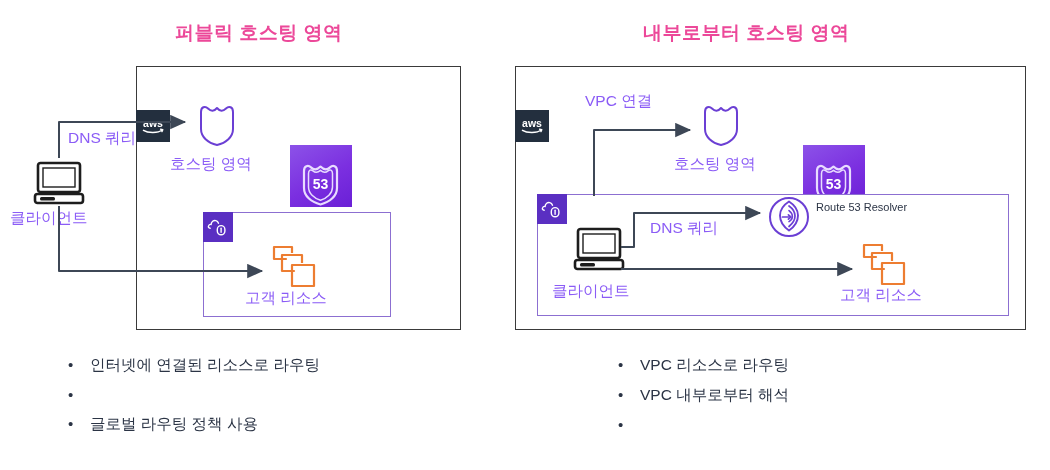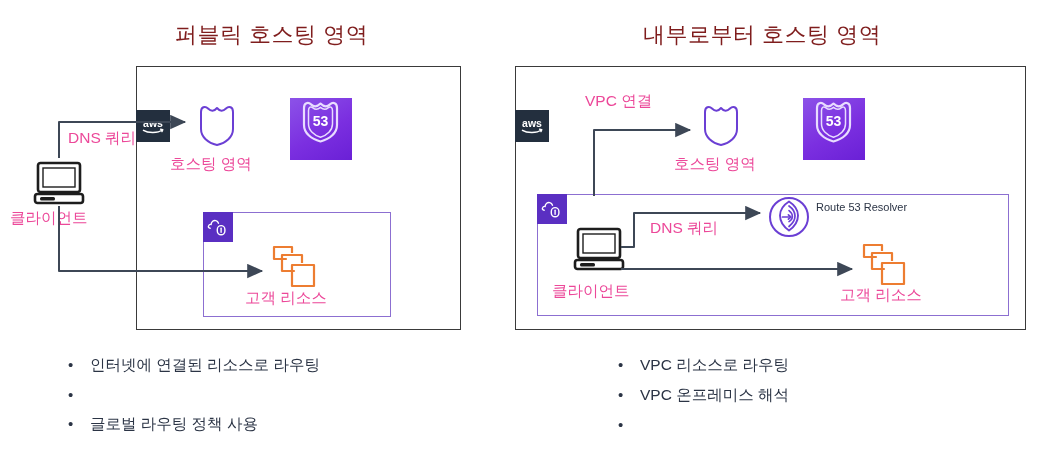--- a/index.html
+++ b/index.html
@@ -9,25 +9,25 @@
     font-family:"Liberation Sans","DejaVu Sans",sans-serif;
     color:#2b3445;
     overflow:hidden;
     position:relative;
   }
   .stage{position:absolute;inset:0;}
   .abs{position:absolute;}
 
   
   .panel-title{
-    font-size:22px;
-    color:#7f1d1d;
+    font-size:19px;
+    color:#ec4899;
     letter-spacing:.5px;
     white-space:nowrap;
-    font-weight:400;
+    font-weight:700;
   }
 
   
   .aws-box{
     border:1.6px solid #3a3a3a;
     background:#ffffff;
     box-sizing:border-box;
   }
   .aws-badge{
     position:absolute;
@@ -49,35 +49,35 @@
     width:30px;height:30px;
     background:#5a2fc2;
     left:-1px;top:-1px;
     display:flex;align-items:center;justify-content:center;
   }
   .vpc-badge svg{display:block;}
 
   
   .lbl{
     font-size:15.5px;
-    color:#ec4899;
+    color:#8b5cf6;
     white-space:nowrap;
     line-height:1.2;
   }
   .lbl-en{
     font-size:11px;
     color:#2b3445;
     white-space:nowrap;
   }
 
   
   .r53-tile{
     width:62px;height:62px;
     background:linear-gradient(150deg,#8c52e8 0%,#7b2fe0 55%,#6a20d6 100%);
-    display:flex;align-items:flex-start;justify-content:center;
+    display:flex;align-items:flex-end;justify-content:center;margin-top:47px;
   }
   .shield-outline svg, .r53-tile svg, .resolver svg,
   .client svg, .res-stack svg{display:block;}
 
   
   .bullets{
     font-size:15.5px;
     color:#2b3445;
     line-height:1.0;
   }
@@ -288,20 +288,20 @@
   <div class="abs lbl" style="left:585px;top:92px;">VPC 연결</div>
   <div class="abs lbl" style="left:650px;top:219px;">DNS 쿼리</div>
 
   <div class="abs bullets" style="left:618px;top:355px;width:420px;">
     <div class="bullet-row">
       <div class="bullet-dot">•</div>
       <div class="bullet-text">VPC 리소스로 라우팅</div>
     </div>
     <div class="bullet-row">
       <div class="bullet-dot">•</div>
-      <div class="bullet-text">VPC 온프레미스 해석</div>
+      <div class="bullet-text">VPC 내부로부터 해석</div>
     </div>
     <div class="bullet-row">
       <div class="bullet-dot">•</div>
     </div>
   </div>
 
 </div>
 
 </body></html>

